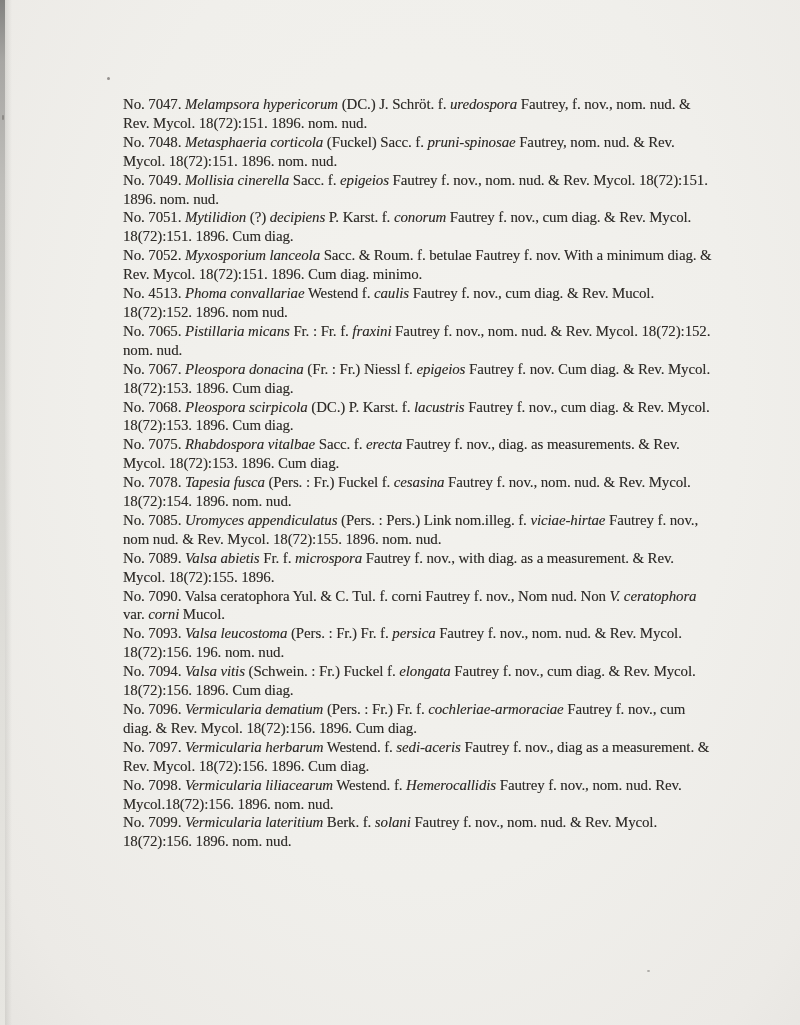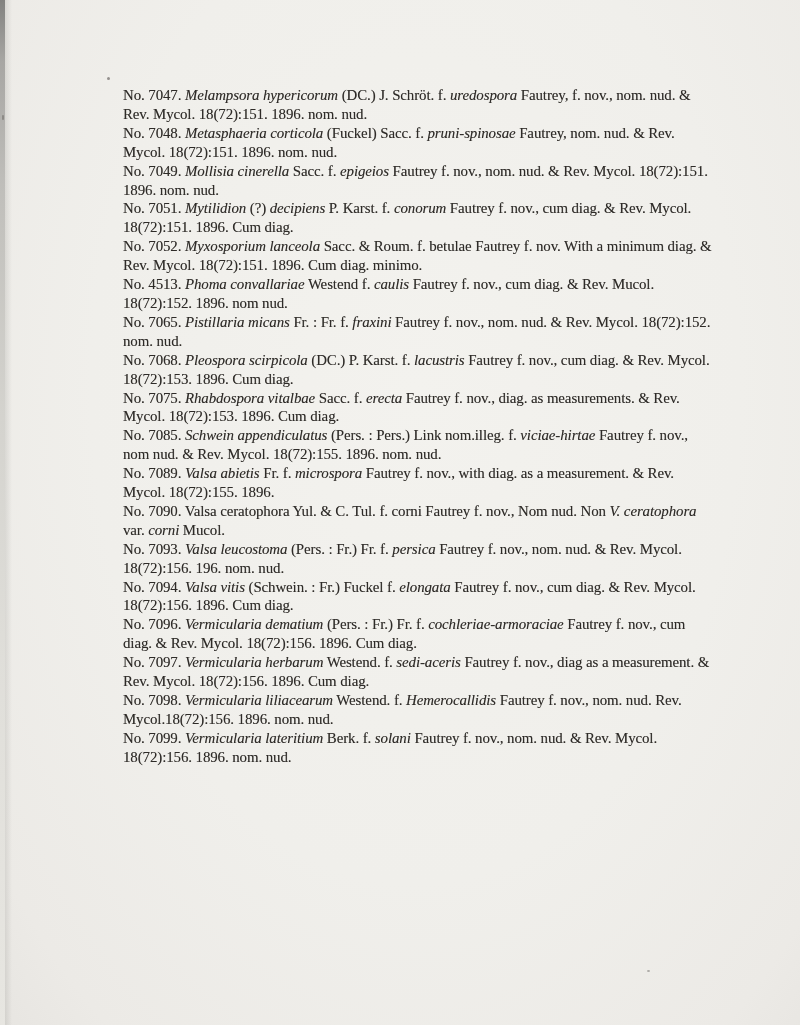--- a/index.html
+++ b/index.html
@@ -34,21 +34,21 @@
   }
   .left-edge-fade {
     position: absolute;
     left: 5px; top: 0;
     width: 7px; height: 100%;
     background: linear-gradient(to right, rgba(120,120,115,0.18), rgba(120,120,115,0));
   }
   .text-block {
     position: absolute;
     left: 123px;
-    top: 86px;
+    top: 95px;
     width: 592px;
     color: #2e2b28;
     font-size: 14.8px;
     line-height: 18.9px;
     letter-spacing: -0.05px;
     text-shadow: 0.25px 0.25px 0 rgba(45,42,38,0.4);
   }
   .entry {
     margin: 0;
     padding: 0;
@@ -77,23 +77,25 @@
   <div class="speck speck-c"></div>
 
   <div class="text-block">
       <p class="entry"><span>No. 7047. </span><i>Melampsora hypericorum</i><span> (DC.) J. Schröt. f. </span><i>uredospora</i><span> Fautrey, f. nov., nom. nud. &amp; Rev. Mycol. 18(72):151. 1896. nom. nud.</span></p>
       <p class="entry"><span>No. 7048. </span><i>Metasphaeria corticola</i><span> (Fuckel) Sacc. f. </span><i>pruni-spinosae</i><span> Fautrey, nom. nud. &amp; Rev. Mycol. 18(72):151. 1896. nom. nud.</span></p>
       <p class="entry"><span>No. 7049. </span><i>Mollisia cinerella</i><span> Sacc. f. </span><i>epigeios</i><span> Fautrey f. nov., nom. nud. &amp; Rev. Mycol. 18(72):151. 1896. nom. nud.</span></p>
       <p class="entry"><span>No. 7051. </span><i>Mytilidion</i><span> (?) </span><i>decipiens</i><span> P. Karst. f. </span><i>conorum</i><span> Fautrey f. nov., cum diag. &amp; Rev. Mycol. 18(72):151. 1896. Cum diag.</span></p>
       <p class="entry"><span>No. 7052. </span><i>Myxosporium lanceola</i><span> Sacc. &amp; Roum. f. betulae Fautrey f. nov. With a minimum diag. &amp; Rev. Mycol. 18(72):151. 1896. Cum diag. minimo.</span></p>
       <p class="entry"><span>No. 4513. </span><i>Phoma convallariae</i><span> Westend f. </span><i>caulis</i><span> Fautrey f. nov., cum diag. &amp; Rev. Mucol. 18(72):152. 1896. nom nud.</span></p>
       <p class="entry"><span>No. 7065. </span><i>Pistillaria micans</i><span> Fr. : Fr. f. </span><i>fraxini</i><span> Fautrey f. nov., nom. nud. &amp; Rev. Mycol. 18(72):152. nom. nud.</span></p>
+      <p class="entry"><span>No. 7067. </span><i>Pleospora donacina</i><span> (Fr. : Fr.) Niessl f. </span><i>epigeios</i><span> Fautrey f. nov. Cum diag. &amp; Rev. Mycol. 18(72):153. 1896. Cum diag.</span></p>
       <p class="entry"><span>No. 7068. </span><i>Pleospora scirpicola</i><span> (DC.) P. Karst. f. </span><i>lacustris</i><span> Fautrey f. nov., cum diag. &amp; Rev. Mycol. 18(72):153. 1896. Cum diag.</span></p>
       <p class="entry"><span>No. 7075. </span><i>Rhabdospora vitalbae</i><span> Sacc. f. </span><i>erecta</i><span> Fautrey f. nov., diag. as measurements. &amp; Rev. Mycol. 18(72):153. 1896. Cum diag.</span></p>
-      <p class="entry"><span>No. 7085. </span><i>Schwein appendiculatus</i><span> (Pers. : Pers.) Link nom.illeg. f. </span><i>viciae-hirtae</i><span> Fautrey f. nov., nom nud. &amp; Rev. Mycol. 18(72):155. 1896. nom. nud.</span></p>
+      <p class="entry"><span>No. 7078. </span><i>Tapesia fusca</i><span> (Pers. : Fr.) Fuckel f. </span><i>cesasina</i><span> Fautrey f. nov., nom. nud. &amp; Rev. Mycol. 18(72):154. 1896. nom. nud.</span></p>
+      <p class="entry"><span>No. 7085. </span><i>Uromyces appendiculatus</i><span> (Pers. : Pers.) Link nom.illeg. f. </span><i>viciae-hirtae</i><span> Fautrey f. nov., nom nud. &amp; Rev. Mycol. 18(72):155. 1896. nom. nud.</span></p>
       <p class="entry"><span>No. 7089. </span><i>Valsa abietis</i><span> Fr. f. </span><i>microspora</i><span> Fautrey f. nov., with diag. as a measurement. &amp; Rev. Mycol. 18(72):155. 1896.</span></p>
       <p class="entry"><span>No. 7090. Valsa ceratophora Yul. &amp; C. Tul. f. corni Fautrey f. nov., Nom nud. Non </span><i>V. ceratophora</i><span> var. </span><i>corni</i><span> Mucol.</span></p>
       <p class="entry"><span>No. 7093. </span><i>Valsa leucostoma</i><span> (Pers. : Fr.) Fr. f. </span><i>persica</i><span> Fautrey f. nov., nom. nud. &amp; Rev. Mycol. 18(72):156. 196. nom. nud.</span></p>
       <p class="entry"><span>No. 7094. </span><i>Valsa vitis</i><span> (Schwein. : Fr.) Fuckel f. </span><i>elongata</i><span> Fautrey f. nov., cum diag. &amp; Rev. Mycol. 18(72):156. 1896. Cum diag.</span></p>
       <p class="entry"><span>No. 7096. </span><i>Vermicularia dematium</i><span> (Pers. : Fr.) Fr. f. </span><i>cochleriae-armoraciae</i><span> Fautrey f. nov., cum diag. &amp; Rev. Mycol. 18(72):156. 1896. Cum diag.</span></p>
       <p class="entry"><span>No. 7097. </span><i>Vermicularia herbarum</i><span> Westend. f. </span><i>sedi-aceris</i><span> Fautrey f. nov., diag as a measurement. &amp; Rev. Mycol. 18(72):156. 1896. Cum diag.</span></p>
       <p class="entry"><span>No. 7098. </span><i>Vermicularia liliacearum</i><span> Westend. f. </span><i>Hemerocallidis</i><span> Fautrey f. nov., nom. nud.  Rev. Mycol.18(72):156. 1896. nom. nud.</span></p>
       <p class="entry"><span>No. 7099. </span><i>Vermicularia lateritium</i><span> Berk. f. </span><i>solani</i><span> Fautrey f. nov., nom. nud. &amp; Rev. Mycol. 18(72):156. 1896. nom. nud.</span></p>
     </div>
 </div>

